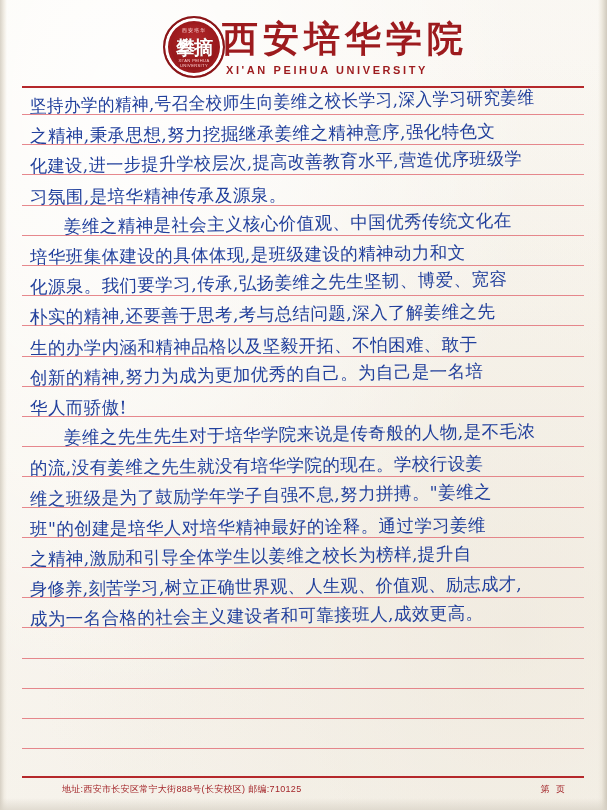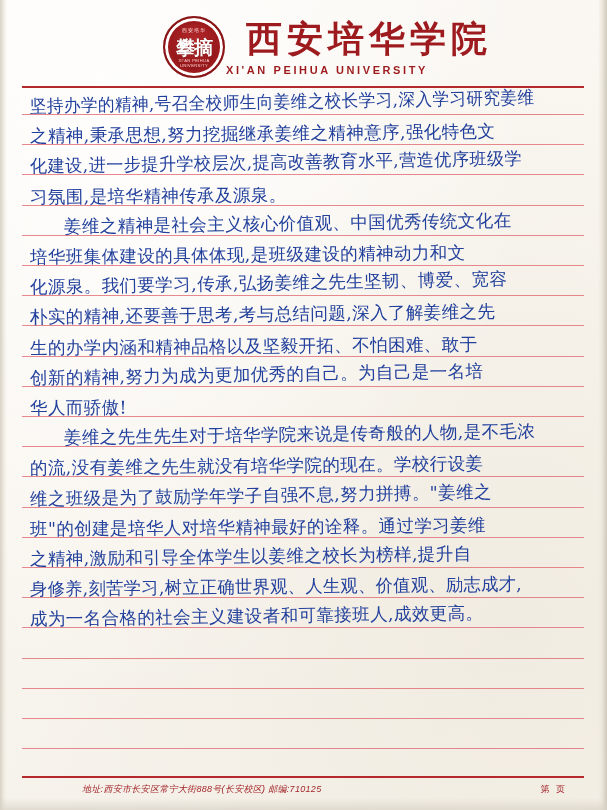--- a/index.html
+++ b/index.html
@@ -109,21 +109,20 @@
   .uni-cn {
     position: absolute;
     left: 222px; top: 12px;
     font-family: "DejaVu Serif", serif;
     font-size: 36px;
     font-weight: bold;
     color: #9d1b1e;
     letter-spacing: 5px;
     line-height: 1;
     text-shadow: 0 1px 0 rgba(255,255,255,.5);
-    margin-left: 24px;
   }
   .uni-en {
     position: absolute;
     left: 226px; top: 56px;
     font-family: "Liberation Sans", sans-serif;
     font-size: 11px;
     font-weight: bold;
     color: #9d1b1e;
     letter-spacing: 2.6px;
   }
@@ -181,23 +180,22 @@
     position: absolute;
     left: 0; bottom: 10px;
     width: 607px;
     height: 20px;
     color: #a3262a;
     font-size: 9px;
     font-family: "Liberation Sans", sans-serif;
   }
   .footer-left {
     position: absolute;
-    left: 82px; top: 3px;
+    left: 62px; top: 3px;
     letter-spacing: .3px;
-    font-style: italic;
   }
   .footer-right {
     position: absolute;
     right: 40px; top: 3px;
     letter-spacing: 2px;
   }
 </style>
 </head>
 <body>
 

